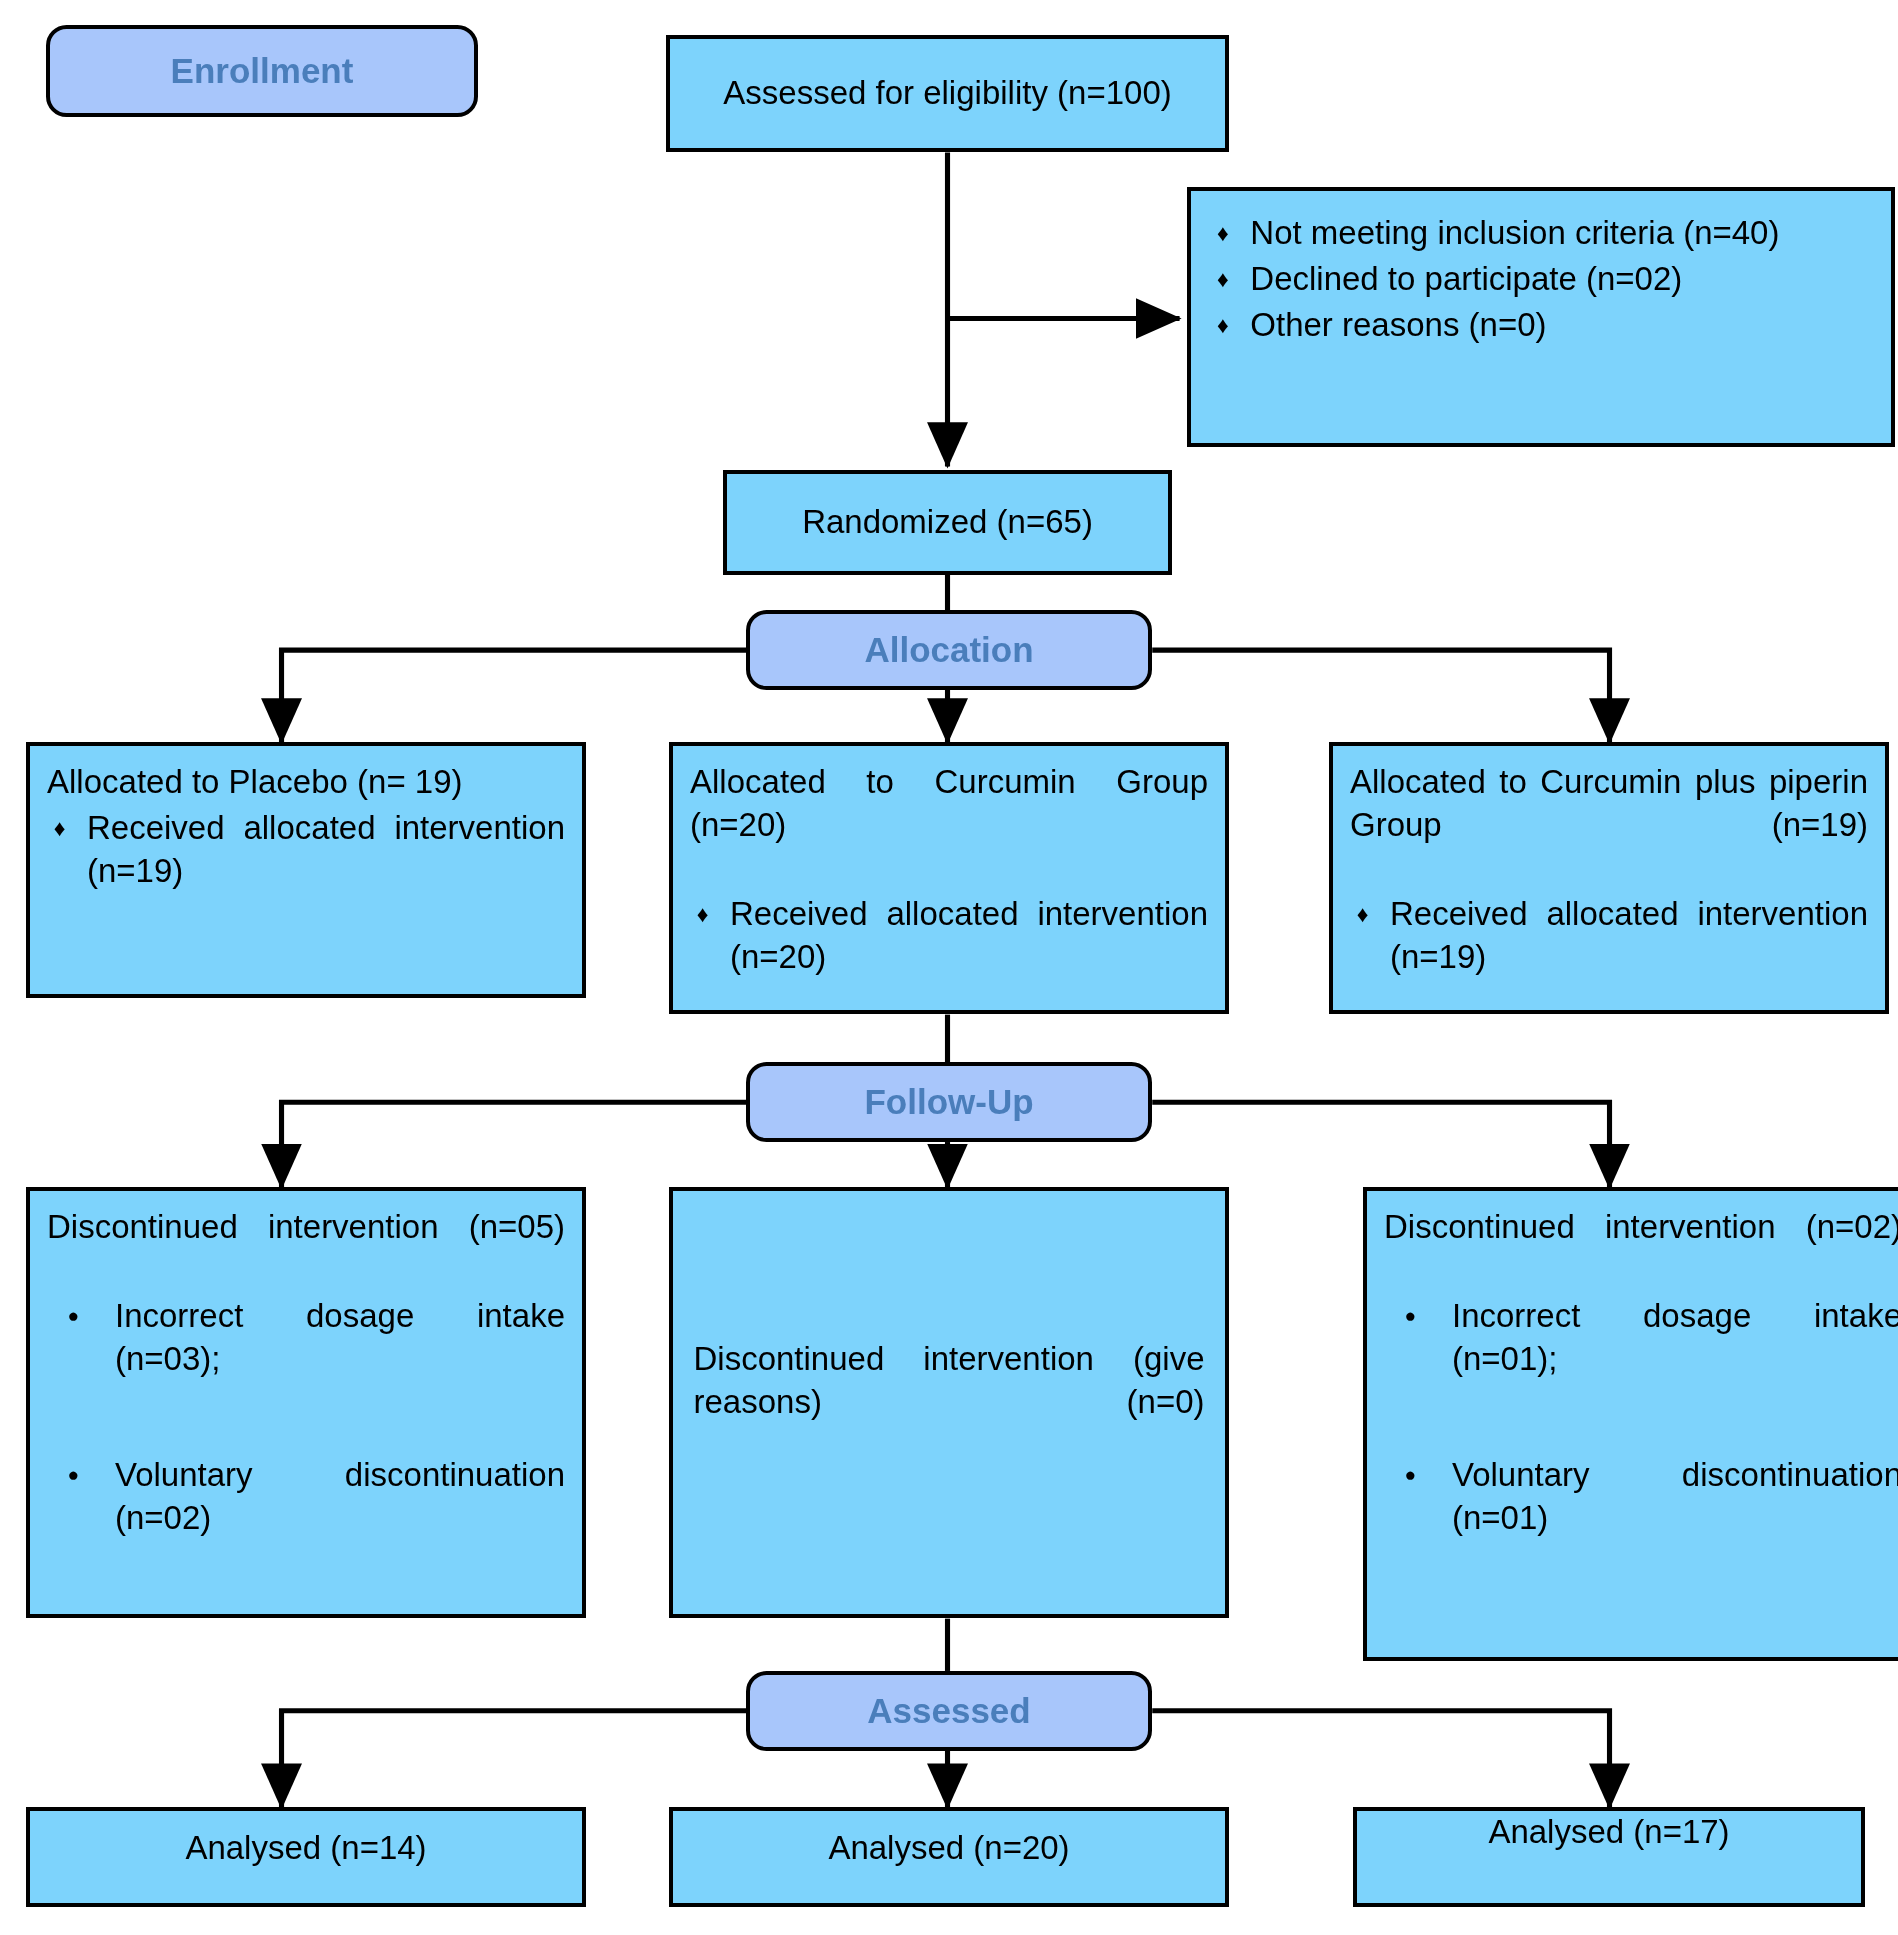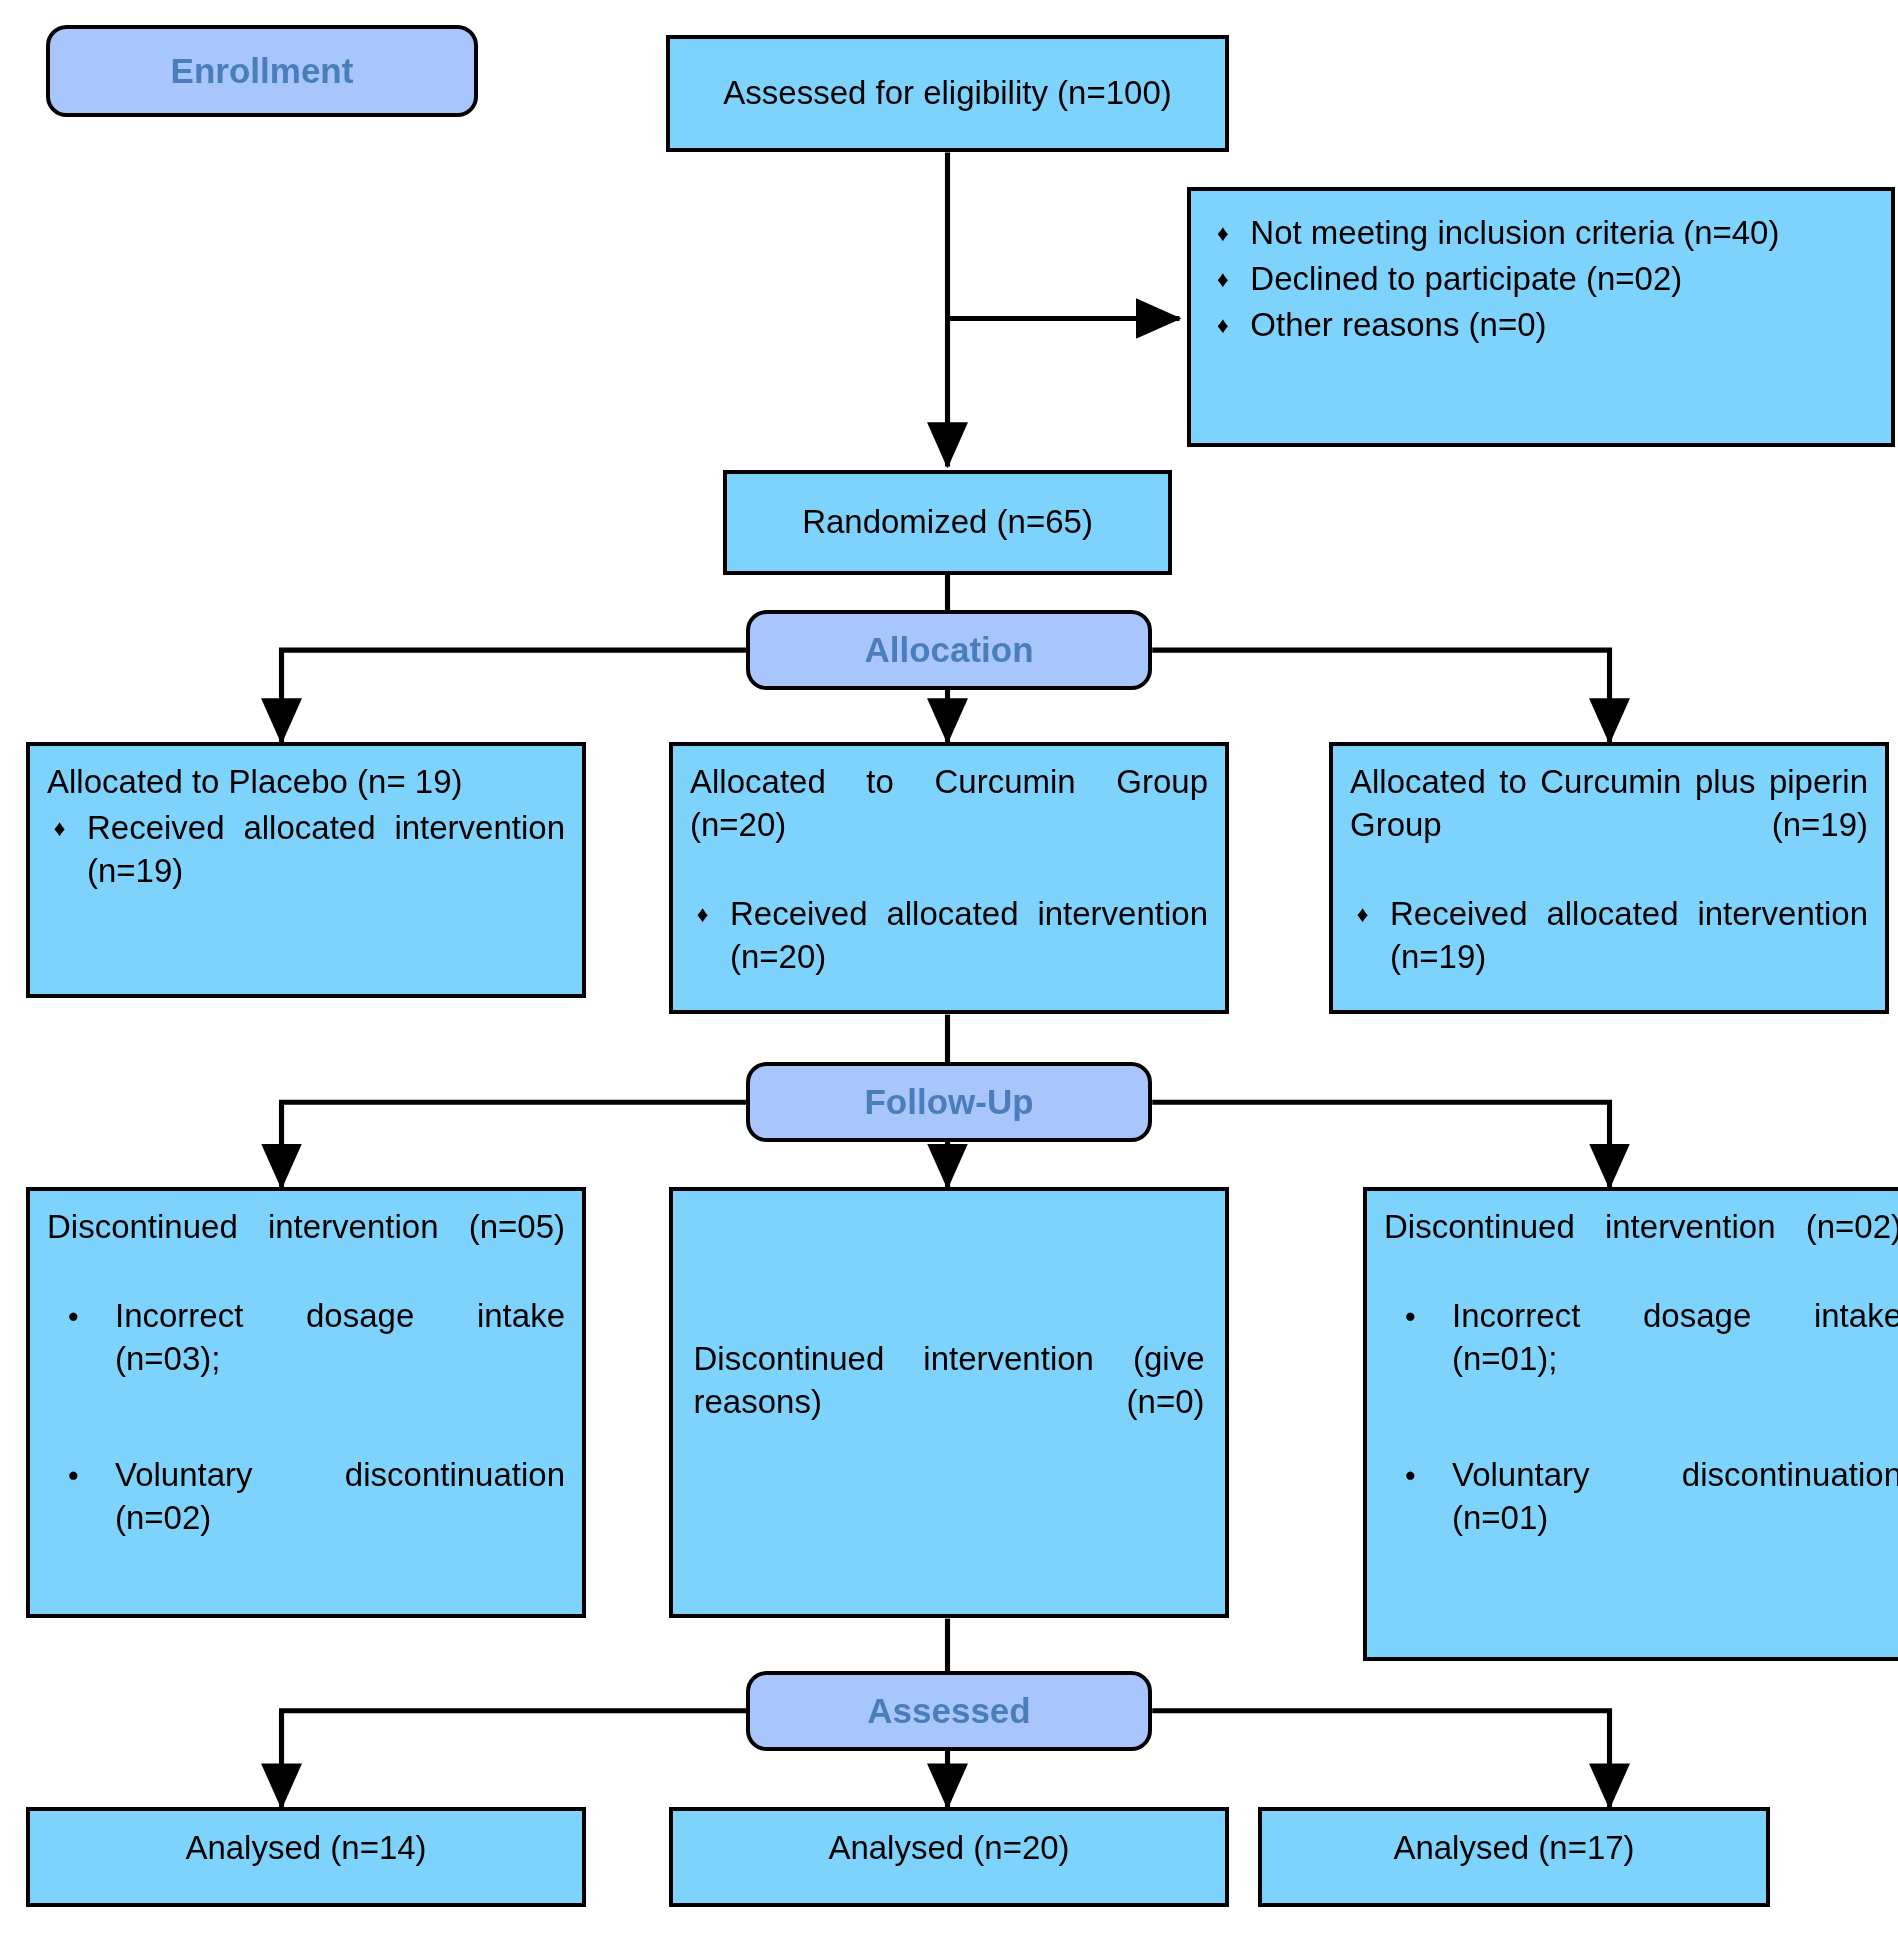--- a/index.html
+++ b/index.html
@@ -234,18 +234,18 @@
   </div>
 
   <div class="box center" style="left:26px; top:1807px; width:560px; height:100px; align-items:flex-start; padding-top:16px;">
     <span>Analysed (n=14)</span>
   </div>
 
   <div class="box center" style="left:669px; top:1807px; width:560px; height:100px; align-items:flex-start; padding-top:16px;">
     <span>Analysed (n=20)</span>
   </div>
 
-  <div class="box center" style="left:1258px; top:1807px; width:512px; height:100px; align-items:flex-start; padding-top:16px;">
+  <div class="box center" style="left:1353px; top:1807px; width:512px; height:100px; align-items:flex-start; padding-top:0;">
     <span>Analysed (n=17)</span>
   </div>
 
 </div>
 
 
 </body></html>

